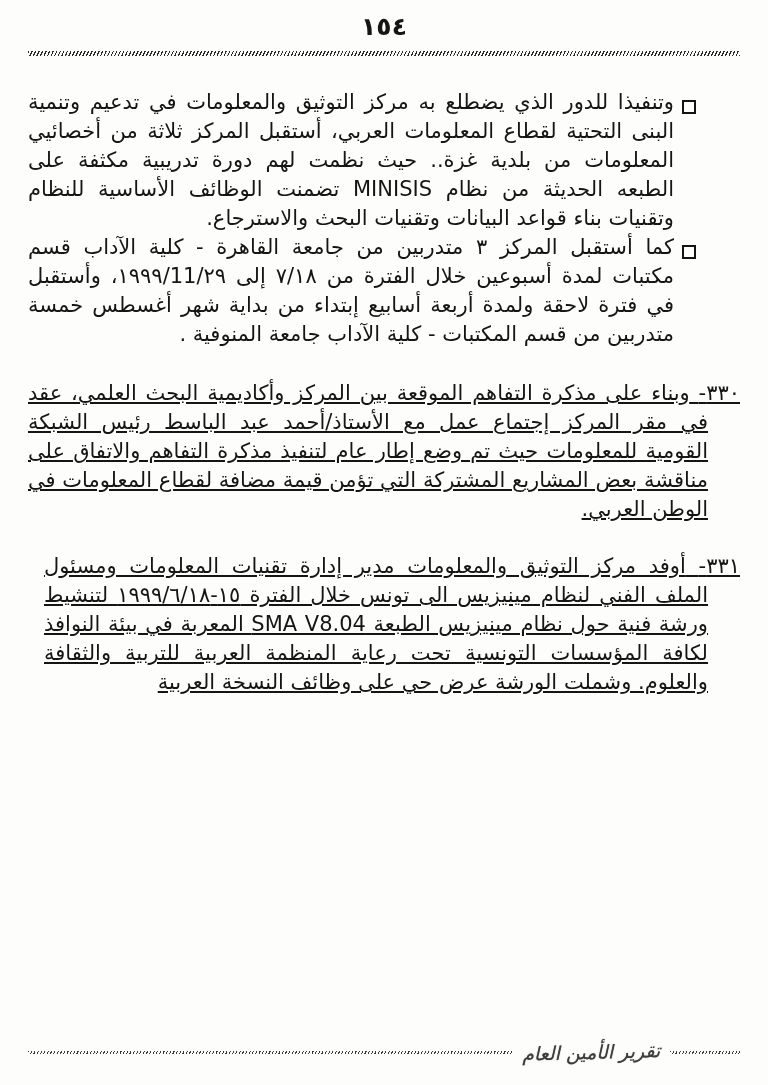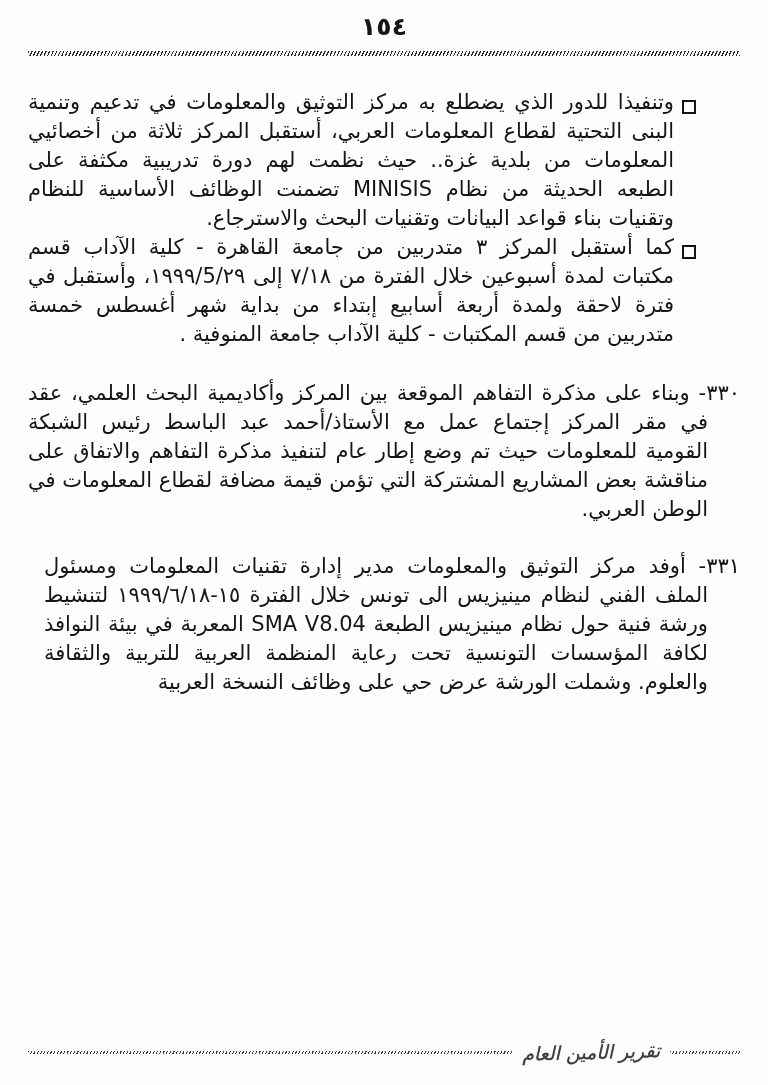--- a/index.html
+++ b/index.html
@@ -45,20 +45,21 @@
     right: 0;
     top: 12px;
     width: 14px;
     height: 14px;
     border: 2px solid #141414;
     background: transparent;
   }
   .numbered-paragraph {
     padding-right: 32px;
     text-indent: -32px;
+    text-decoration: underline;
   }
   .numbered-paragraph.first { margin-top: 30px; }
   .numbered-paragraph.second { margin-top: 28px; margin-left: 16px; }
   .para-number { white-space: nowrap; }
   .footer {
     position: absolute;
     left: 28px; right: 28px;
     bottom: 22px;
     display: flex;
     align-items: center;
@@ -96,21 +97,21 @@
 
   <div class="body-text">
 
     <div class="bullet-item">
       <span class="bullet-square"></span>
       <span>وتنفيذا للدور الذي يضطلع به مركز التوثيق والمعلومات في تدعيم وتنمية البنى التحتية لقطاع المعلومات العربي، أستقبل المركز ثلاثة من أخصائيي المعلومات من بلدية غزة.. حيث نظمت لهم دورة تدريبية مكثفة على الطبعه الحديثة من نظام MINISIS تضمنت الوظائف الأساسية للنظام وتقنيات بناء قواعد البيانات وتقنيات البحث والاسترجاع.</span>
     </div>
 
     <div class="bullet-item">
       <span class="bullet-square"></span>
-      <span>كما أستقبل المركز ٣ متدربين من جامعة القاهرة - كلية الآداب قسم مكتبات لمدة أسبوعين خلال الفترة من ٧/١٨ إلى ١٩٩٩/5/٢٩، وأستقبل في فترة لاحقة ولمدة أربعة أسابيع إبتداء من بداية شهر أغسطس خمسة متدربين من قسم المكتبات - كلية الآداب جامعة المنوفية .</span>
+      <span>كما أستقبل المركز ٣ متدربين من جامعة القاهرة - كلية الآداب قسم مكتبات لمدة أسبوعين خلال الفترة من ٧/١٨ إلى ١٩٩٩/11/٢٩، وأستقبل في فترة لاحقة ولمدة أربعة أسابيع إبتداء من بداية شهر أغسطس خمسة متدربين من قسم المكتبات - كلية الآداب جامعة المنوفية .</span>
     </div>
 
     <div class="numbered-paragraph first">
       <span class="para-number">٣٣٠-</span>
       <span>وبناء على مذكرة التفاهم الموقعة بين المركز وأكاديمية البحث العلمي، عقد في مقر المركز إجتماع عمل مع الأستاذ/أحمد عبد الباسط رئيس الشبكة القومية للمعلومات حيث تم وضع إطار عام لتنفيذ مذكرة التفاهم والاتفاق على مناقشة بعض المشاريع المشتركة التي تؤمن قيمة مضافة لقطاع المعلومات في الوطن العربي.</span>
     </div>
 
     <div class="numbered-paragraph second">
       <span class="para-number">٣٣١-</span>
       <span>أوفد مركز التوثيق والمعلومات مدير إدارة تقنيات المعلومات ومسئول الملف الفني لنظام مينيزيس الى تونس خلال الفترة ١٥-١٩٩٩/٦/١٨ لتنشيط ورشة فنية حول نظام مينيزيس الطبعة SMA  V8.04 المعربة في بيئة النوافذ لكافة المؤسسات التونسية  تحت رعاية المنظمة العربية للتربية والثقافة والعلوم. وشملت الورشة عرض حي  على وظائف النسخة العربية</span>

